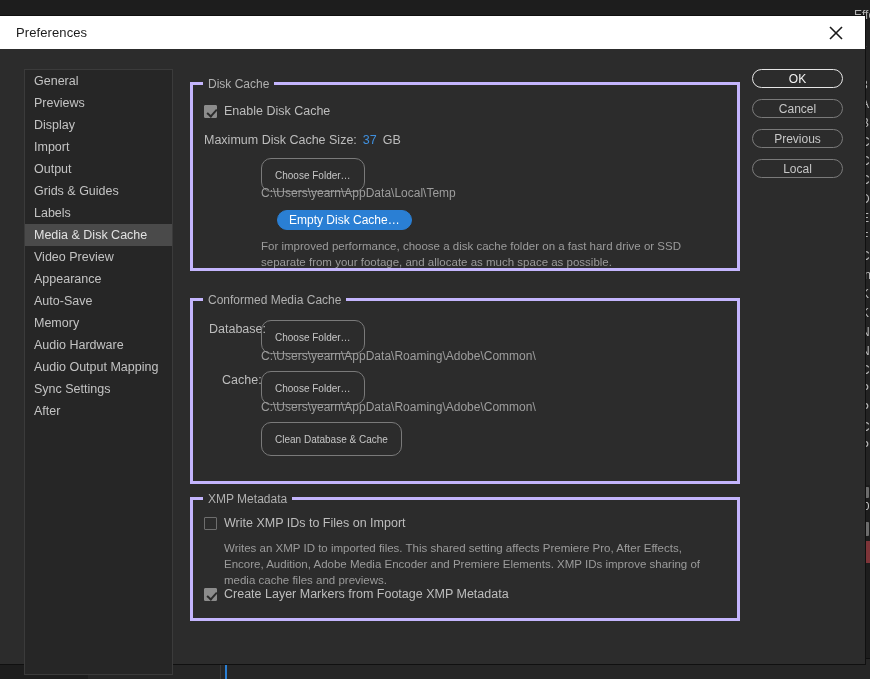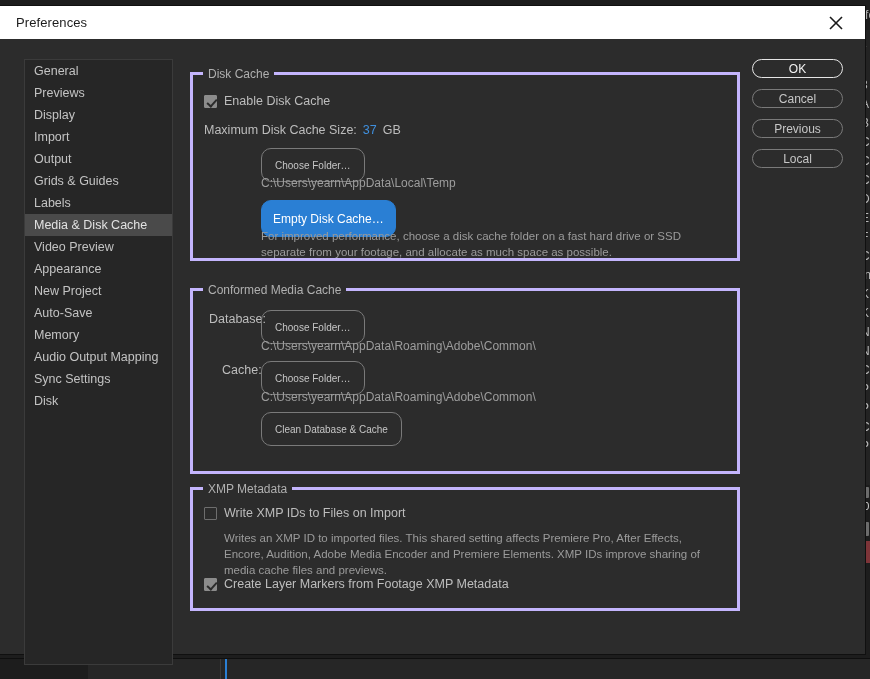--- a/index.html
+++ b/index.html
@@ -73,21 +73,21 @@
   }
   .bg-playhead {
     position: absolute; left: 225px; top: 659px; width: 2px; height: 20px; background: #2a7fd4;
   }
   .bg-tick {
     position: absolute; left: 220px; top: 659px; width: 1px; height: 20px; background: #3a3a3a;
   }
 
   
   .dialog {
-    position: absolute; left: 0px; top: 6px; width: 865px; height: 648px;
+    position: absolute; left: 0px; top: 16px; width: 865px; height: 648px;
     background: #701a75; box-shadow: 0 0 0 1px #101010;
   }
   .titlebar {
     position: absolute; left: 0; top: 0; width: 865px; height: 33px;
     background: #ffffff;
   }
   .title-text {
     position: absolute; left: 16px; top: 9px;
     color: #1c1c1c; font-size: 13px; letter-spacing: .1px;
   }
@@ -150,21 +150,21 @@
   
   .pill {
     display: inline-flex; align-items: center; justify-content: center;
     height: 34px; padding: 0 13px; border-radius: 10px;
     border: 1px solid #7a7a7a; background: transparent;
     color: #c6c6c6; font-size: 10px; white-space: nowrap; cursor: pointer;
     box-sizing: border-box;
   }
   .pill.primary {
     background: #2a7fd4; border-color: #2a7fd4; color: #ffffff;
-    border-radius: 10px; height: 37px; padding: 0 11px; font-size: 12px;
+    border-radius: 10px; height: 20px; padding: 0 11px; font-size: 12px; margin-left: 16px;
   }
 
   
   .act {
     position: absolute; left: 752px; width: 91px; height: 19px;
     border-radius: 10px; border: 1px solid #7a7a7a;
     display: flex; align-items: center; justify-content: center;
     color: #c6c6c6; font-size: 12px; cursor: pointer; box-sizing: border-box;
   }
   .act.ok { border-color: #e6e6e6; color: #f2f2f2; }
@@ -310,26 +310,26 @@
           <div class="side-item">General</div>
           <div class="side-item">Previews</div>
           <div class="side-item">Display</div>
           <div class="side-item">Import</div>
           <div class="side-item">Output</div>
           <div class="side-item">Grids &amp; Guides</div>
           <div class="side-item">Labels</div>
           <div class="side-item selected">Media &amp; Disk Cache</div>
           <div class="side-item">Video Preview</div>
           <div class="side-item">Appearance</div>
-          <div class="side-item">New Project</div>
           <div class="side-item">Auto-Save</div>
           <div class="side-item">Memory</div>
+          <div class="side-item">Audio Hardware</div>
           <div class="side-item">Audio Output Mapping</div>
           <div class="side-item">Sync Settings</div>
-          <div class="side-item">Disk</div>
+          <div class="side-item">After</div>
         </div>
 
       <div class="group gp-disk">
         <div class="group-title">Disk Cache</div>
 
         <div class="chk-row" style="position:absolute; left:11px; top:19px;">
           <span class="chk on"></span>
           <span class="lbl">Enable Disk Cache</span>
         </div>
 

